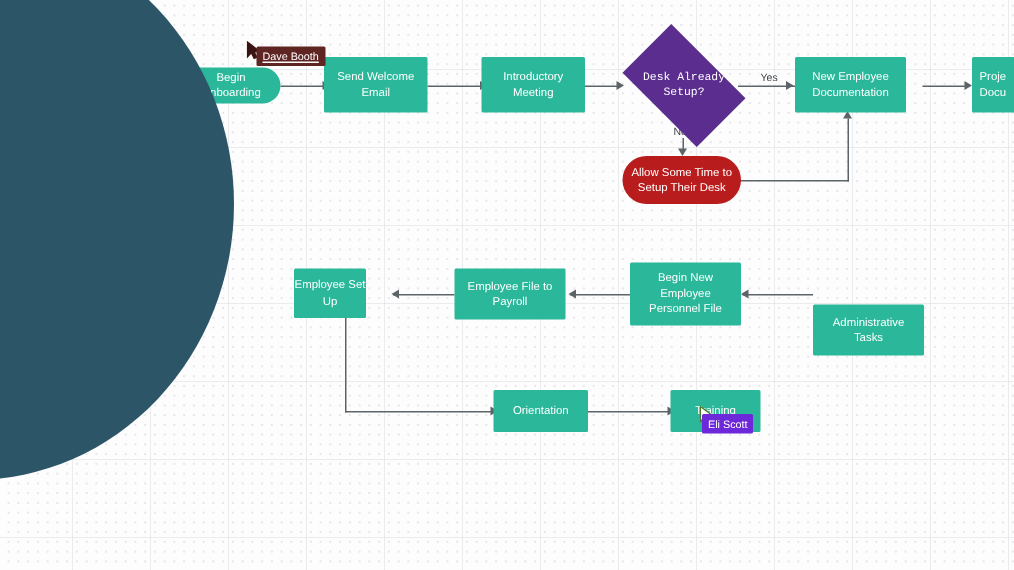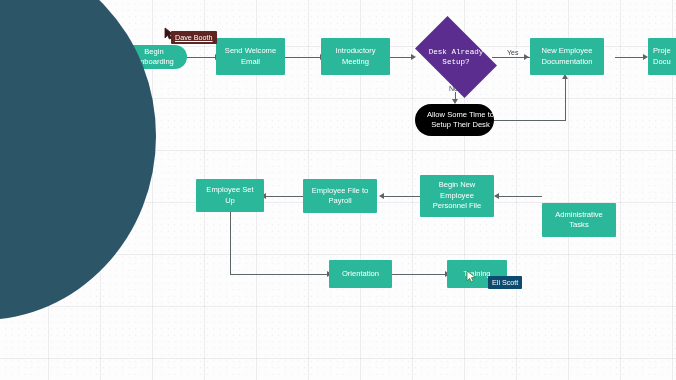--- a/index.html
+++ b/index.html
@@ -49,21 +49,21 @@
     display:flex;align-items:center;justify-content:center;
     text-align:center;
     color:#ffffff;
     font-size:7.6px;
     line-height:10.5px;
     white-space:pre-line;
     background:#2bb89a;
   }
   .node.rect{border-radius:1px;}
   .node.pill{border-radius:999px;}
-  .node.orange{background:#000000;border-radius:16px;justify-content:flex-end;}
+  .node.orange{background:#b91c1c;border-radius:16px;}
   .node.diamond{
     background:transparent;
   }
   .diamond .dshape{
     position:absolute;inset:0;
     background:#5b2d8e;
     transform:rotate(45deg);
   }
   .diamond .dlabel{position:relative;z-index:2;font-family:Liberation Mono, monospace;}
 
@@ -88,21 +88,21 @@
   .cursor-tag{
     position:absolute;
     padding:1.5px 4px 2px 4px;
     font-size:7.2px;
     line-height:9px;
     color:#ffffff;
     white-space:nowrap;
     border-radius:1px;
   }
   .tag-dave{background:#5e2523;left:7px;top:4px;text-decoration:underline;}
-  .tag-eli{background:#0c4a6e;left:22px;top:6px;}
+  .tag-eli{background:#6d28d9;left:2px;top:6px;}
 </style>
 </head>
 <body>
 
 <div id="stage">
 
   <div id="grid"></div>
 
   <div class="line h" style="left:187px;top:57px;width:29px;"></div>
   <div class="arrow right" style="left:215px;top:53.6px;"></div>
@@ -189,21 +189,21 @@
     <span>Begin New
 Employee
 Personnel File</span>
   </div>
 
   <div class="node rect" style="left:303px;top:179px;width:74px;height:34px;">
     <span>Employee File to
 Payroll</span>
   </div>
 
-  <div class="node rect" style="left:196px;top:179px;width:68px;height:33px;">
+  <div class="node rect" style="left:196px;top:179px;width:48px;height:33px;">
     <span>Employee Set
 Up</span>
   </div>
 
   <div class="node rect" style="left:329px;top:260px;width:63px;height:28px;">
     <span>Orientation</span>
   </div>
 
   <div class="node rect" style="left:447px;top:260px;width:60px;height:28px;">
     <span>Training</span>

